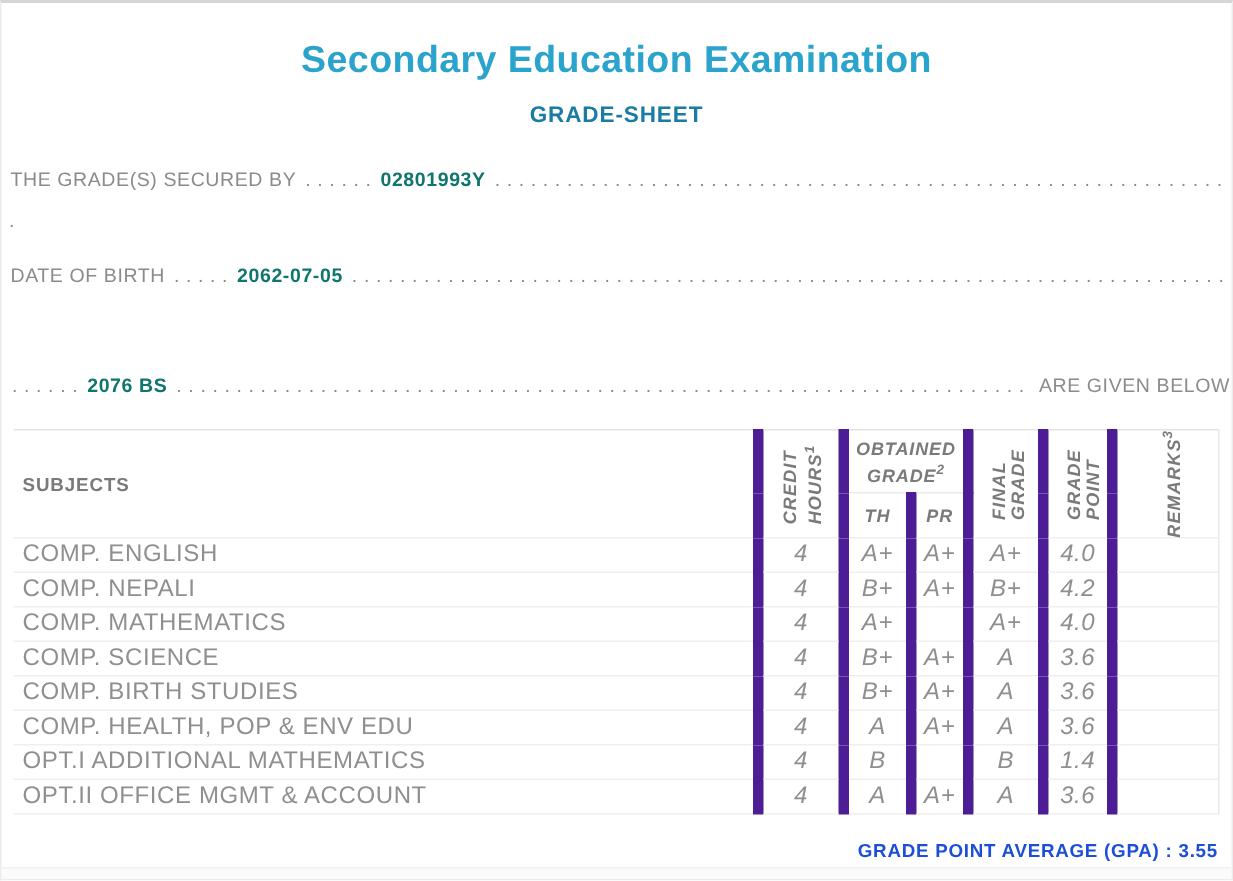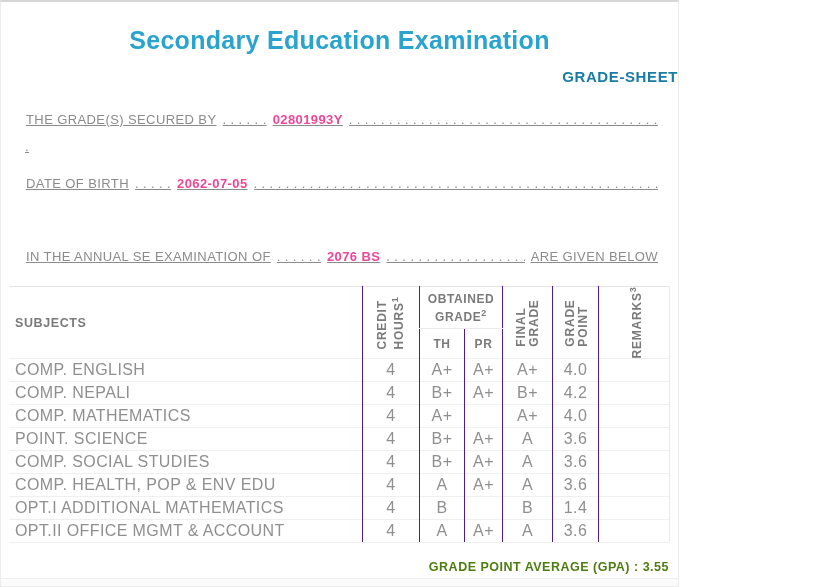--- a/index.html
+++ b/index.html
@@ -1,56 +1,56 @@
 <!DOCTYPE html>
 <html><head>
 <meta charset="utf-8">
 <style>
   * { margin:0; padding:0; box-sizing:border-box; }
   html,body { background:#fff; }
   body { font-family:"Liberation Sans", sans-serif; }
 
   .card {
     position:relative;
-    width:679px; height:587px;
+    width:822px; height:587px;
     background:#ffffff;
     border:1px solid #ececec;
     border-top:2px solid #d6d6d6;
     overflow:hidden;
   }
 
   
   .title {
     margin-top:24px;
     text-align:center;
     color:#2aa3cd;
     font-size:25px;
     font-weight:bold;
     letter-spacing:0.3px;
   }
   .subtitle {
     margin-top:13px;
-    text-align:right;
+    text-align:center;
     color:#1a7ca3;
     font-size:15px;
     font-weight:bold;
     letter-spacing:0.6px;
   }
 
   
-  .info { padding:0 20px; color:#8b8b8b; font-size:13px; letter-spacing:0.4px;text-decoration:underline; }
+  .info { padding:0 1px; color:#8b8b8b; font-size:13px; letter-spacing:0.4px; }
   .info-line {
     display:flex;
     align-items:baseline;
     white-space:nowrap;
     line-height:14px;
   }
   .info-line .lbl { flex:0 0 auto; padding-left:5px; }
   .info-line .leader { flex:0 0 auto; margin-left:6px; }
-  .info-line .val { flex:0 0 auto; margin-left:6px; font-weight:bold; color:#ec4899; }
+  .info-line .val { flex:0 0 auto; margin-left:6px; font-weight:bold; color:#0f766e; }
   .info-line .fill { flex:1 1 0; overflow:hidden; margin-left:6px; min-width:0; }
   .info-line .suffix { flex:0 0 auto; margin-left:6px;margin-top:32px; }
   .line-secured { margin-top:28px; }
   .stray { margin-top:13px; padding-left:4px; line-height:14px; }
   .line-dob { margin-top:23px; }
   .line-exam { margin-top:27px; }
 
   
   .table-wrap { margin-top:22px; padding:0 8px; }
   table.grades {
@@ -64,21 +64,21 @@
   thead th {
     font-weight:bold;
     color:#7a7a7a;
     font-size:12px;
     letter-spacing:0.6px;
     vertical-align:middle;
   }
   th.subjects-h { text-align:left; padding-left:6px; font-size:12.5px; }
   tr.hrow1 th { height:42px; }
   tr.hrow2 th { height:30px; }
-  .bl { border-left:1px solid #4c1d95; }
+  .bl { border-left:7px solid #4c1d95;font-style:italic; }
   .br { border-right:1px solid #e9e9e9; }
   th.obtained { text-align:center; border-bottom:1px solid #eaeaea; line-height:14px; }
   th.sub-th { }
   .vcell { text-align:center; }
   .vrot {
     display:inline-block;
     transform:rotate(-90deg);
     white-space:nowrap;
     font-size:12px;
     line-height:13px;
@@ -97,21 +97,21 @@
   }
   tbody td.subject { text-align:left; padding-left:6px; }
   tbody tr:last-child td { border-bottom:1px solid #efefef; }
 
   
   .footer { padding:0 9px; }
   .gpa-line {
     margin-top:17px;
     text-align:right;
     font-weight:bold;
-    color:#4d7c0f;
+    color:#1d4ed8;
     font-size:12.5px;
     letter-spacing:0.5px;
   }
   .completed-line {
     margin-top:13px;
     text-align:right;
     font-weight:bold;
     color:#b91c1c;
     font-size:11px;
     letter-spacing:0.5px;
@@ -144,21 +144,20 @@
     <div class="stray">.</div>
 
     <div class="info-line line-dob">
       <span class="lbl">DATE OF BIRTH</span>
       <span class="leader">. . . . .</span>
       <span class="val">2062-07-05</span>
       <span class="fill">. . . . . . . . . . . . . . . . . . . . . . . . . . . . . . . . . . . . . . . . . . . . . . . . . . . . . . . . . . . . . . . . . . . . . . . . . . . . . . . . . . . . . . . . . . . . . . . . . . . . . . . . . . . . . . . . . . . . . . . . . . . . . . . . . . . . . . . . . . . . . . . . . . . .</span>
     </div>
 
     <div class="info-line line-exam">
-      <span class="lbl">IN THE ANNUAL SE EXAMINATION OF</span>
       <span class="leader">. . . . . .</span>
       <span class="val">2076 BS</span>
       <span class="fill">. . . . . . . . . . . . . . . . . . . . . . . . . . . . . . . . . . . . . . . . . . . . . . . . . . . . . . . . . . . . . . . . . . . . . . . . . . . . . . . . . . . . . . . . . . . . . . . . . . . . . . . . . . . . . . . . . . . . . . . . . . . . . . . . . . . . . . . . . . . . . . . . . . . .</span>
       <span class="suffix">ARE GIVEN BELOW</span>
     </div>
 
   </div>
 
   <div class="table-wrap">
     <table class="grades">
@@ -227,30 +226,30 @@
         <tr>
           <td class="subject">COMP. MATHEMATICS</td>
           <td class="bl">4</td>
           <td class="bl">A+</td>
           <td class="bl"></td>
           <td class="bl">A+</td>
           <td class="bl">4.0</td>
           <td class="bl br"></td>
         </tr>
         <tr>
-          <td class="subject">POINT. SCIENCE</td>
-          <td class="bl">4</td>
-          <td class="bl">B+</td>
-          <td class="bl">A+</td>
-          <td class="bl">A</td>
-          <td class="bl">3.6</td>
-          <td class="bl br"></td>
-        </tr>
-        <tr>
-          <td class="subject">COMP. SOCIAL STUDIES</td>
+          <td class="subject">COMP. SCIENCE</td>
+          <td class="bl">4</td>
+          <td class="bl">B+</td>
+          <td class="bl">A+</td>
+          <td class="bl">A</td>
+          <td class="bl">3.6</td>
+          <td class="bl br"></td>
+        </tr>
+        <tr>
+          <td class="subject">COMP. BIRTH STUDIES</td>
           <td class="bl">4</td>
           <td class="bl">B+</td>
           <td class="bl">A+</td>
           <td class="bl">A</td>
           <td class="bl">3.6</td>
           <td class="bl br"></td>
         </tr>
         <tr>
           <td class="subject">COMP. HEALTH, POP &amp; ENV EDU</td>
           <td class="bl">4</td>

